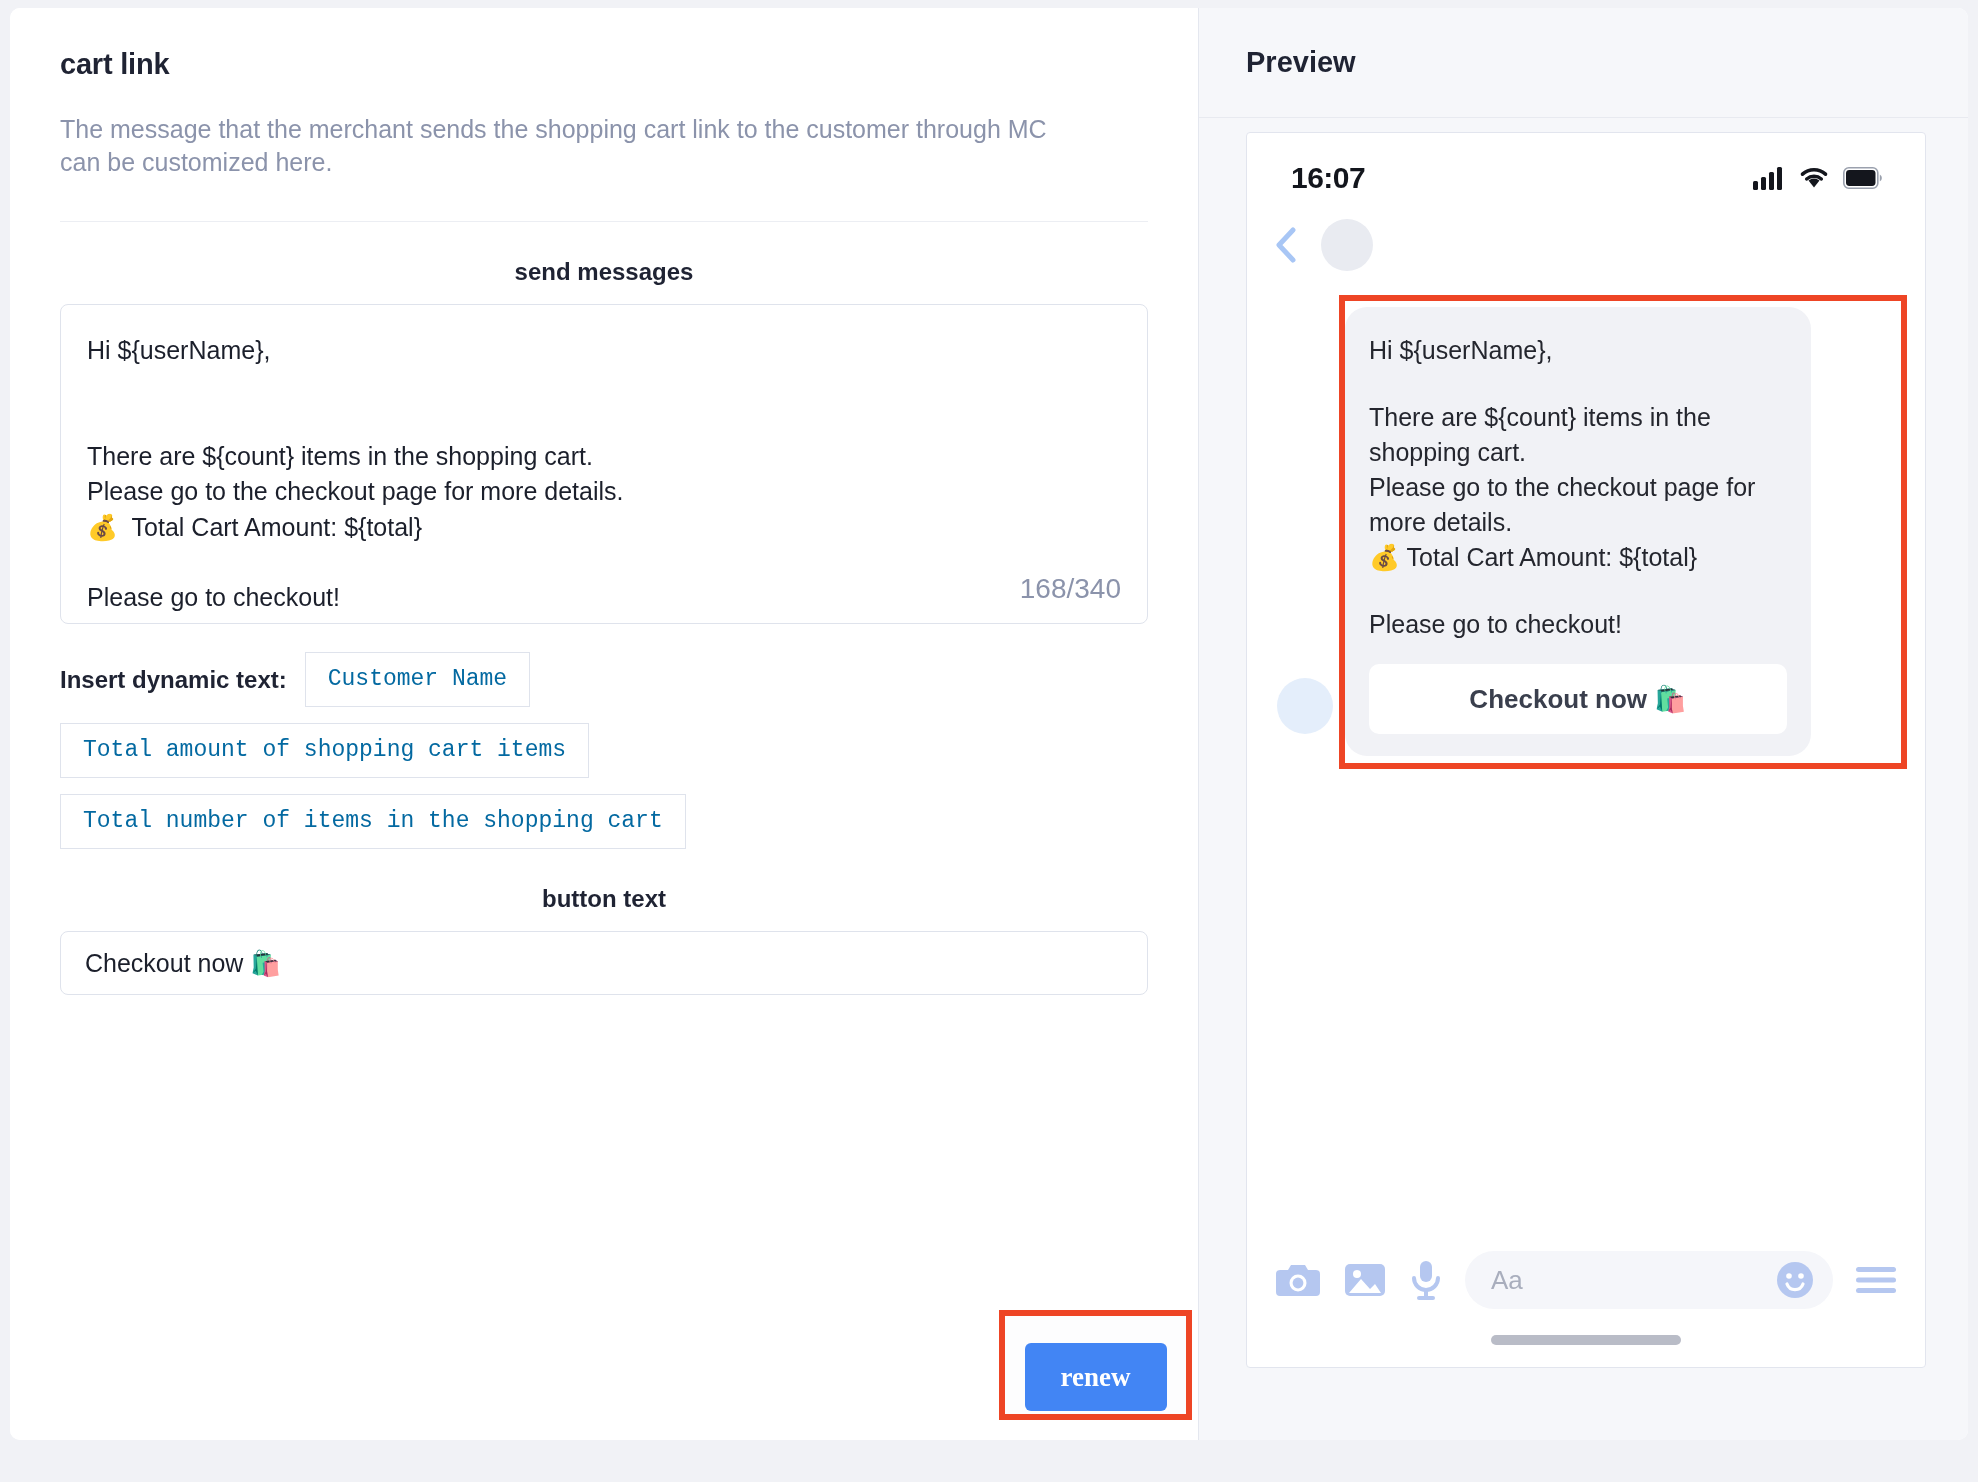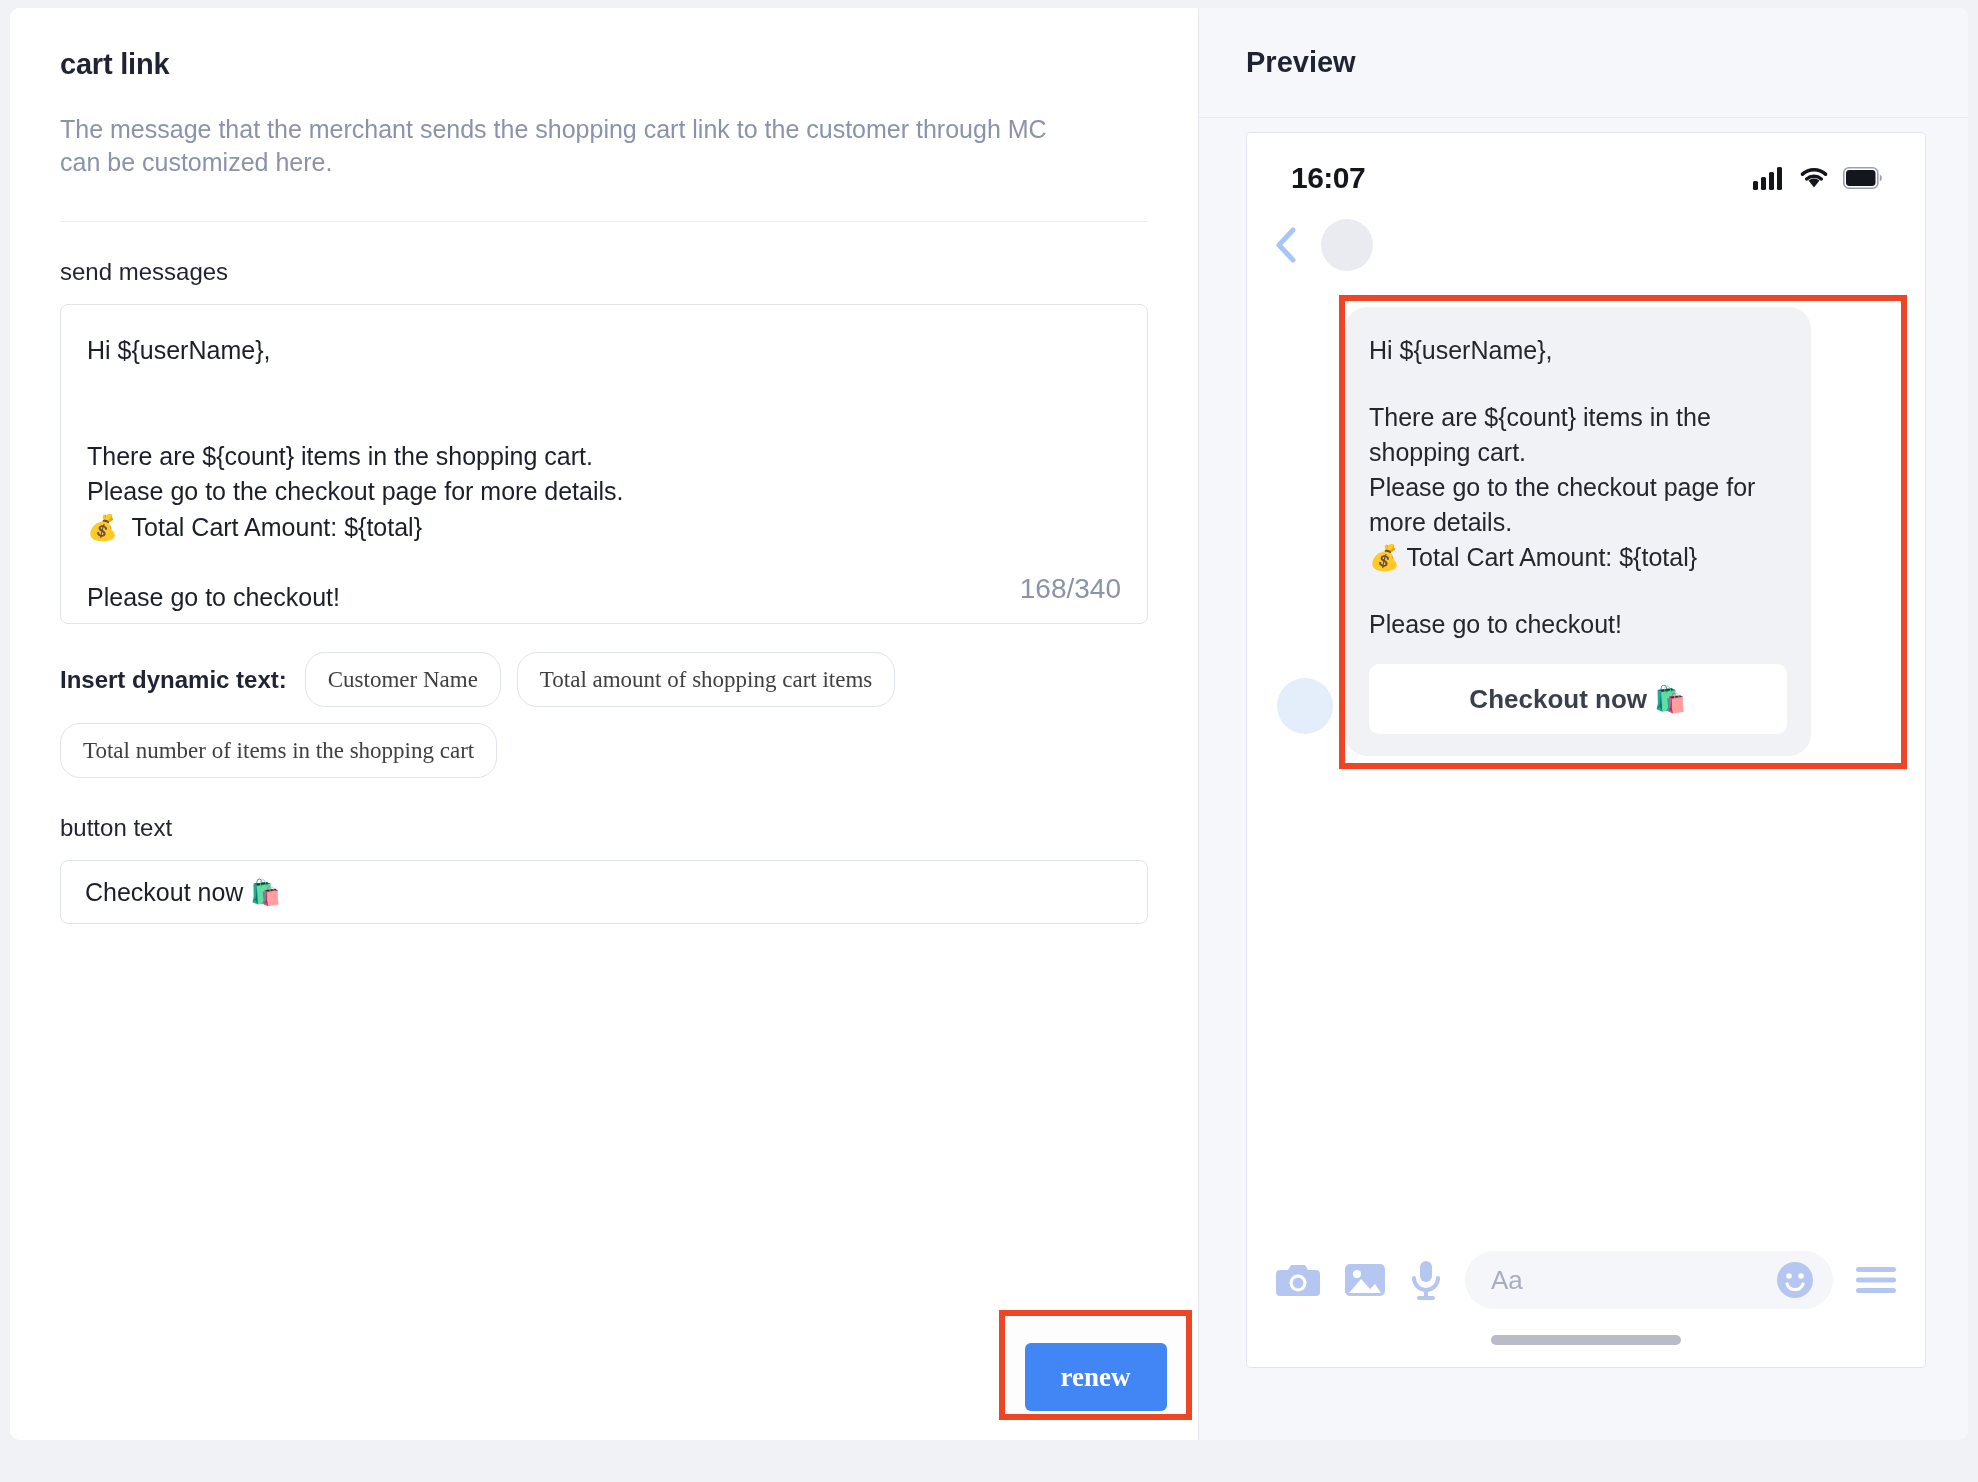--- a/index.html
+++ b/index.html
@@ -49,23 +49,24 @@
     margin: 0;
     max-width: 1010px;
   }
   .divider {
     height: 1px;
     background: #eceef3;
     margin: 42px 0 0 0;
   }
   .section-label {
     font-size: 24px;
-    font-weight: normal;
+    font-weight: bold;
     color: #1f2333;
     margin: 36px 0 18px 0;
+    text-align: center;
   }
   .textarea-box {
     position: relative;
     border: 1px solid #dfe3ec;
     border-radius: 8px;
     height: 320px;
     box-sizing: border-box;
     padding: 28px 26px 0 26px;
     background: #fff;
   }
@@ -93,27 +94,27 @@
     max-width: 1010px;
   }
   .dynamic-label {
     font-size: 24px;
     font-weight: bold;
     color: #1f2333;
     margin-right: 2px;
   }
   .chip {
     border: 1px solid #dfe3ec;
-    border-radius: 20px;
+    border-radius: 0;
     background: #fff;
-    color: #404040;
+    color: #0369a1;
     font-size: 23px;
     padding: 15px 22px;
     cursor: pointer;
-    font-family: Liberation Serif, serif;
+    font-family: Liberation Mono, monospace;
     line-height: 1;
   }
   .input-box {
     border: 1px solid #dfe3ec;
     border-radius: 8px;
     height: 64px;
     box-sizing: border-box;
     display: flex;
     align-items: center;
     padding: 0 24px;

